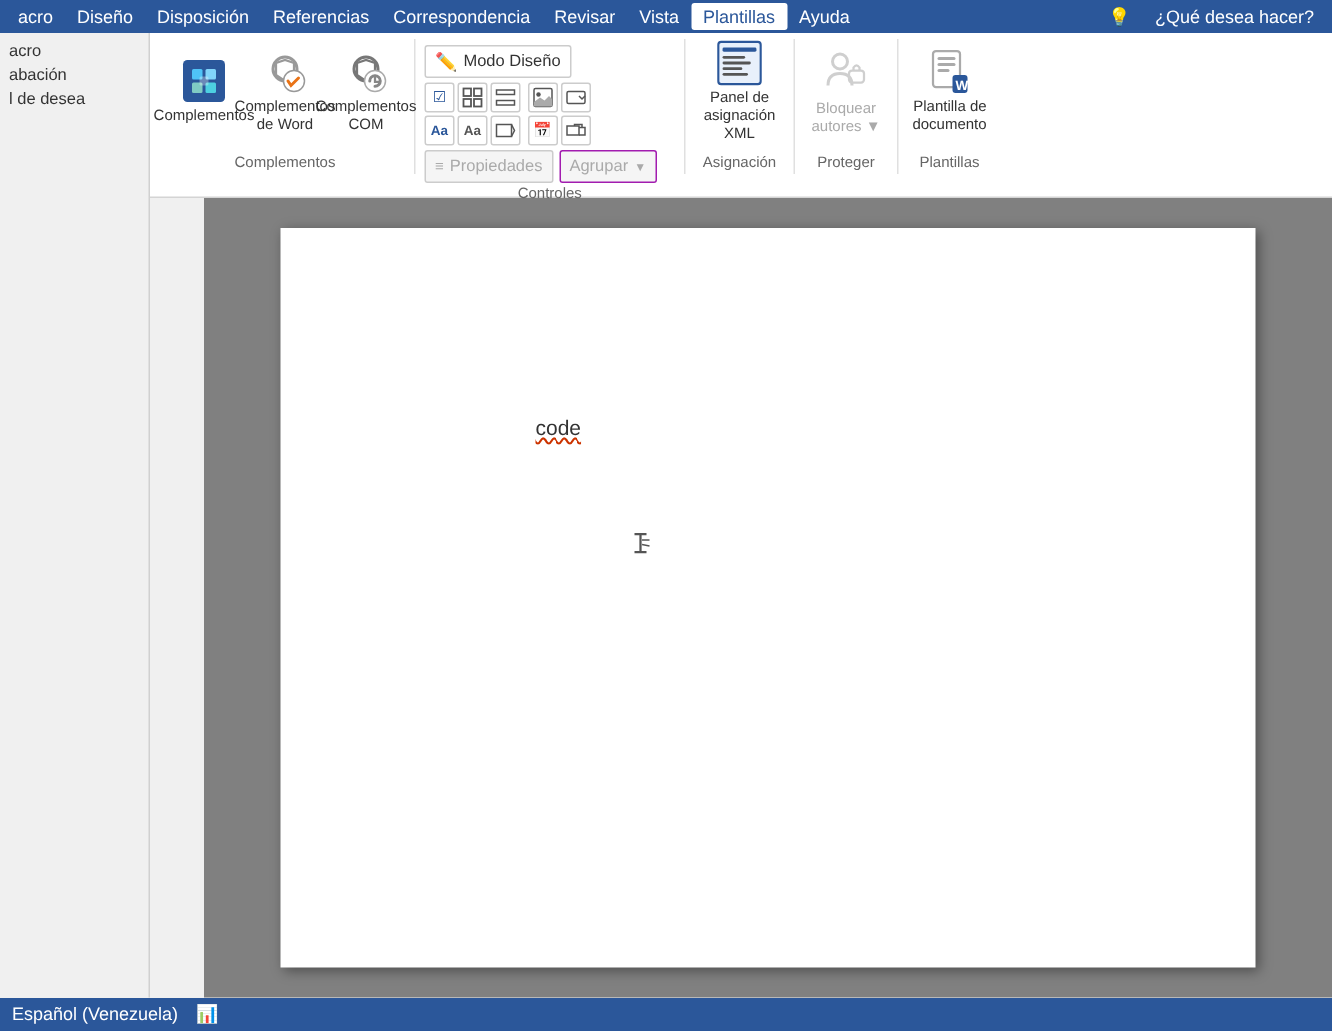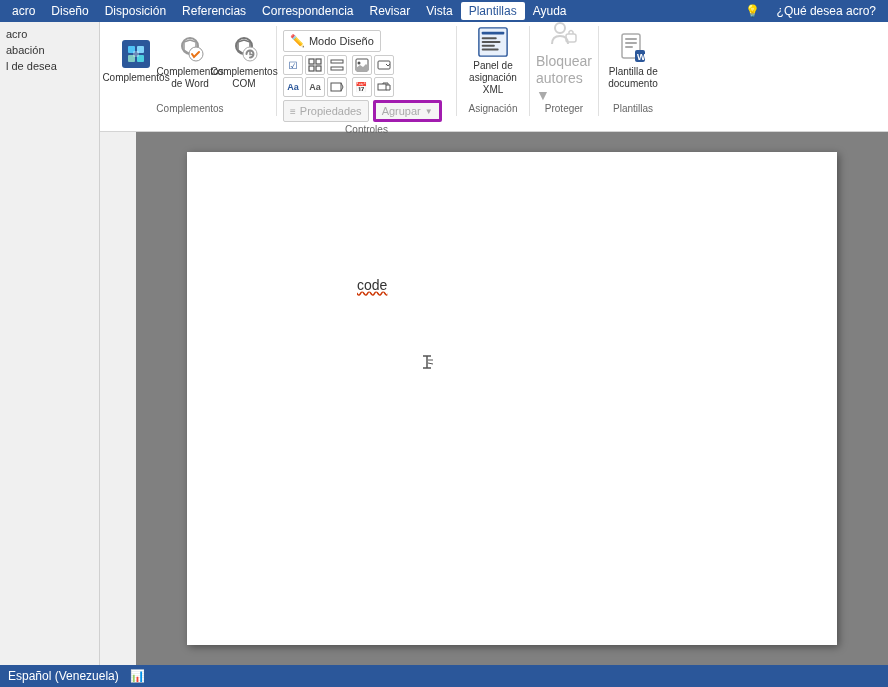--- a/index.html
+++ b/index.html
@@ -125,21 +125,21 @@
       font-size: 11px;
       color: #aaa;
       height: 22px;
     }
 
     .group-btn {
       display: flex;
       align-items: center;
       gap: 4px;
       padding: 3px 6px;
-      border: 3px solid #a21caf;
+      border: 1px solid #a21caf;
       background: #f5f5f5;
       cursor: pointer;
       border-radius: 2px;
       font-size: 11px;
       color: #aaa;
       height: 22px;
     }
 
     
     .ribbon-btn-vertical {
@@ -237,21 +237,21 @@
   <span class="menu-bar-item">Diseño</span>
   <span class="menu-bar-item">Disposición</span>
   <span class="menu-bar-item">Referencias</span>
   <span class="menu-bar-item">Correspondencia</span>
   <span class="menu-bar-item">Revisar</span>
   <span class="menu-bar-item">Vista</span>
   <span class="menu-bar-item active">Plantillas</span>
   <span class="menu-bar-item">Ayuda</span>
   <span style="flex:1"></span>
   <span class="menu-bar-item">💡</span>
-  <span class="menu-bar-item">¿Qué desea acro?</span>
+  <span class="menu-bar-item">¿Qué desea hacer?</span>
 </div>
 
 <div class="left-sidebar">
   <div class="sidebar-item">acro</div>
   <div class="sidebar-item">abación</div>
   <div class="sidebar-item">l de desea</div>
 </div>
 
 <div style="margin-left: 100px;">
   <div class="ribbon">
@@ -419,21 +419,21 @@
 
           <div class="ribbon-btn-vertical disabled" style="width:56px;">
             <div class="icon-area">
               <svg width="32" height="32" viewBox="0 0 32 32" opacity="0.4">
                 <circle cx="12" cy="10" r="5" fill="none" stroke="#888" stroke-width="2"></circle>
                 <path d="M4 26 Q4 18 12 18 Q20 18 20 26" fill="none" stroke="#888" stroke-width="2"></path>
                 <rect x="18" y="16" width="10" height="8" rx="2" fill="none" stroke="#888" stroke-width="1.5"></rect>
                 <path d="M21 16 L21 14 Q23 11 25 14 L25 16" fill="none" stroke="#888" stroke-width="1.5"></path>
               </svg>
             </div>
-            <span style="font-size:14px; text-align:left; line-height:1.2; color:#aaa;">Bloquear<br>autores ▼</span>
+            <span style="font-size:10px; text-align:center; line-height:1.2; color:#aaa;">Bloquear<br>autores ▼</span>
           </div>
 
         </div>
         <span class="ribbon-group-label">Proteger</span>
       </div>
 
       <div class="ribbon-group">
         <div class="ribbon-items">
           <div class="ribbon-btn-large" style="width:56px;">
             <div class="icon-area">

